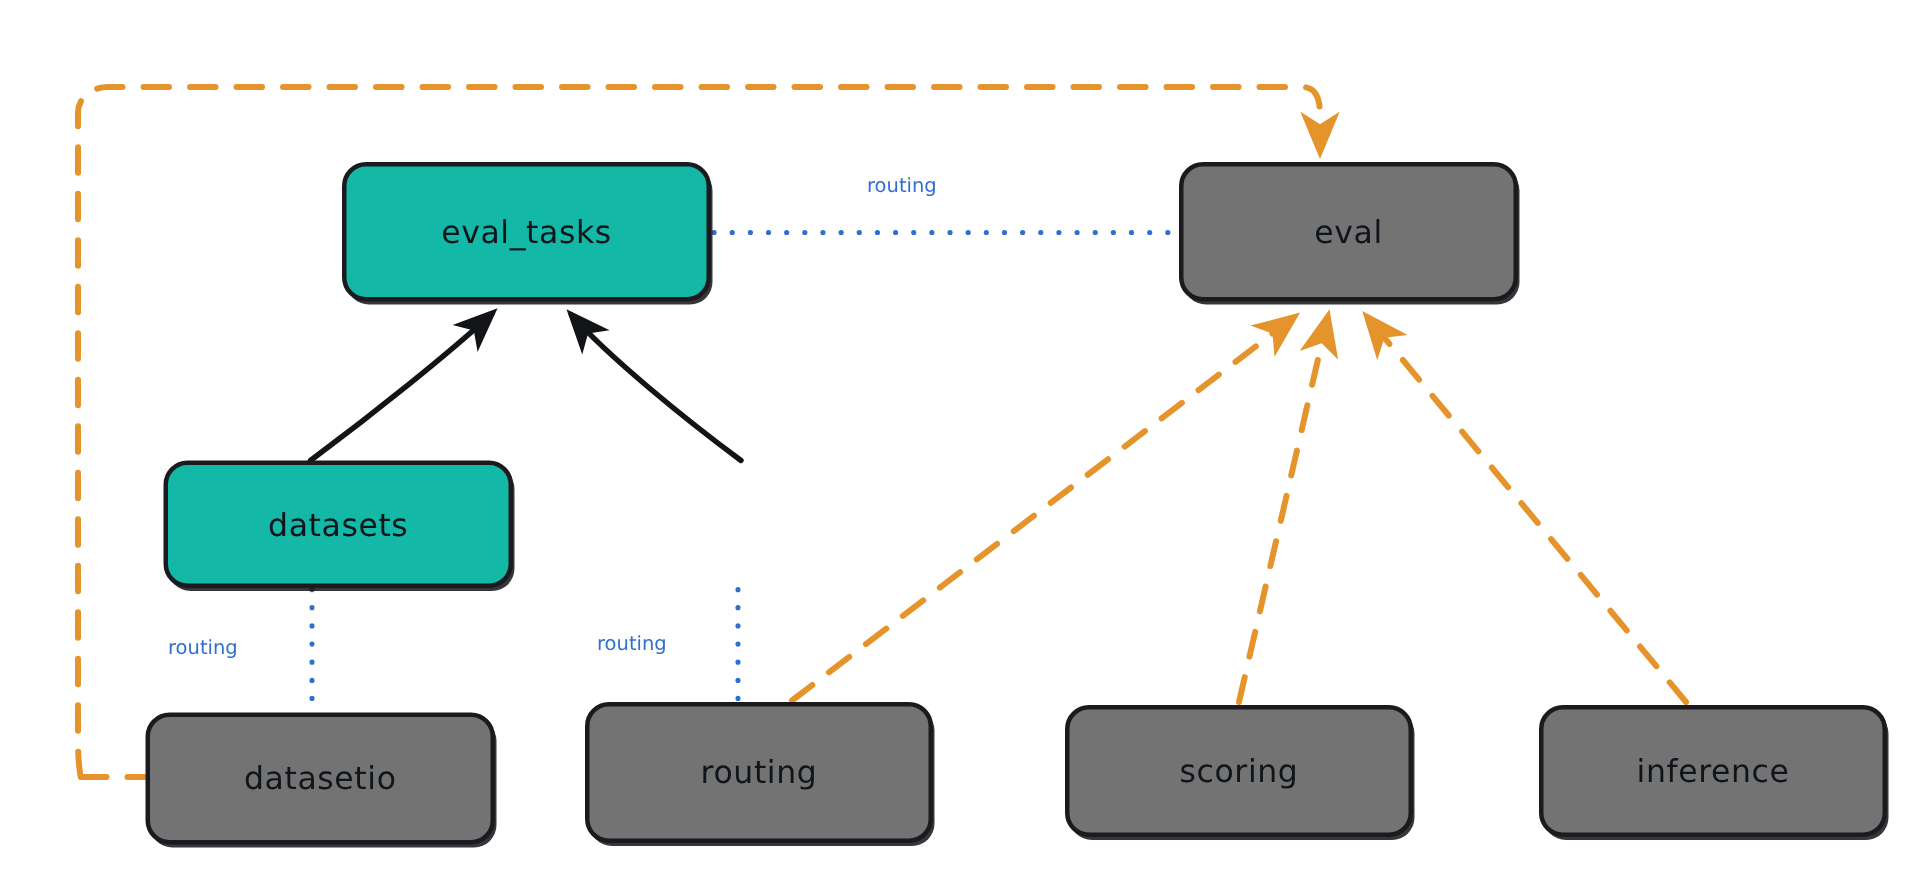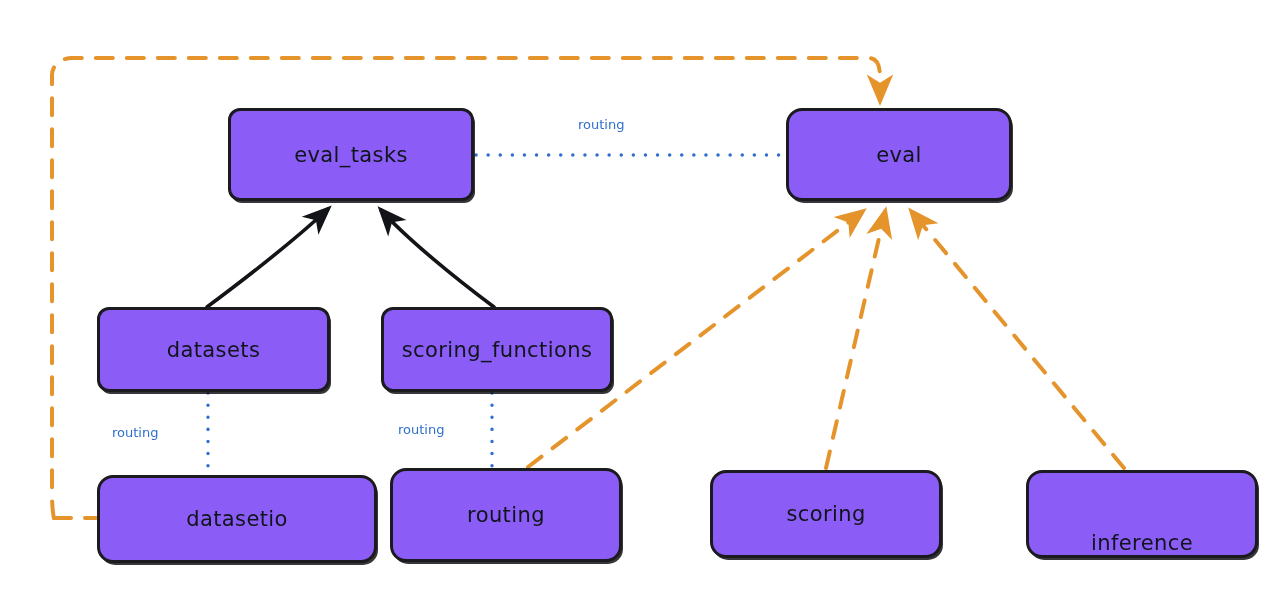--- a/index.html
+++ b/index.html
@@ -36,22 +36,22 @@
     box-shadow: 2px 3px 0 -1px rgba(20,20,25,0.85);
   }
   .node .node-label {
     font-family: "DejaVu Sans", sans-serif;
     font-size: 21px;
     color: #10151b;
     letter-spacing: 0.4px;
     white-space: nowrap;
     user-select: none;
   }
-  .node.blue  { background: #8b5cf6; border-radius: 12px; }
-  .node.green { background: #8b5cf6; }
+  .node.blue  { background: #14b8a6; }
+  .node.green { background: #737373; }
 
   .edge-label {
     position: absolute;
     font-family: "DejaVu Sans", sans-serif;
     font-size: 13px;
     color: #2f6fd0;
     white-space: nowrap;
     z-index: 6;
     user-select: none;
   }
@@ -93,41 +93,38 @@
   </svg>
 
   <div class="node blue" style="left:228px; top:108px; width:246px; height:93px;">
     <span class="node-label">eval_tasks</span>
   </div>
 
   <div class="node green" style="left:786px; top:108px; width:226px; height:93px;">
     <span class="node-label">eval</span>
   </div>
 
-  <div class="node blue" style="left:97px; top:307px; width:233px; height:85px;">
+  <div class="node blue" style="left:109px; top:307px; width:233px; height:85px;">
     <span class="node-label">datasets</span>
   </div>
 
-  <div class="node blue" style="left:381px; top:307px; width:232px; height:85px;">
-    <span class="node-label">scoring_functions</span>
-  </div>
 
-  <div class="node green" style="left:97px; top:475px; width:280px; height:88px;">
+  <div class="node green" style="left:97px; top:475px; width:233px; height:88px;">
     <span class="node-label">datasetio</span>
   </div>
 
   <div class="node green" style="left:390px; top:468px; width:232px; height:94px;">
     <span class="node-label">routing</span>
   </div>
 
   <div class="node green" style="left:710px; top:470px; width:232px; height:88px;">
     <span class="node-label">scoring</span>
   </div>
 
-  <div class="node green" style="left:1026px; top:470px; width:232px; height:88px;align-items:flex-end;">
+  <div class="node green" style="left:1026px; top:470px; width:232px; height:88px;">
     <span class="node-label">inference</span>
   </div>
 
   <div class="edge-label" style="left:578px; top:117px;">routing</div>
 
   <div class="edge-label" style="left:112px; top:425px;">routing</div>
 
   <div class="edge-label" style="left:398px; top:422px;">routing</div>
 
 </div>

